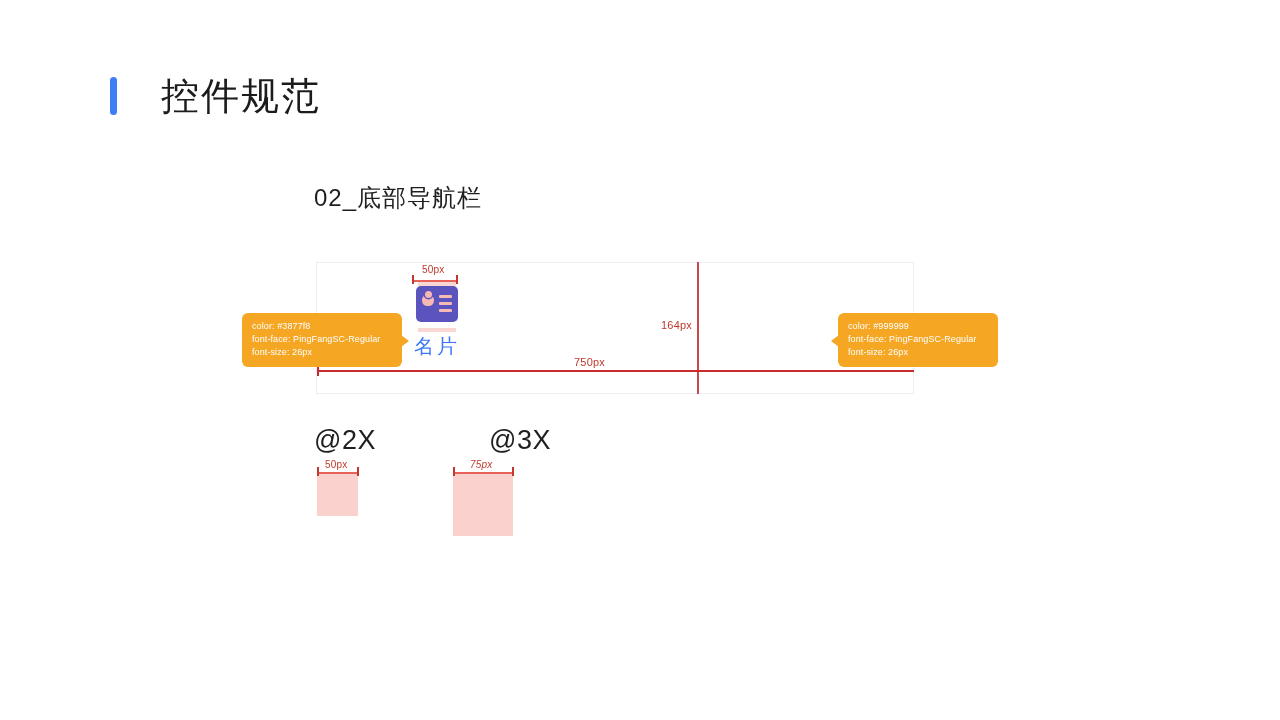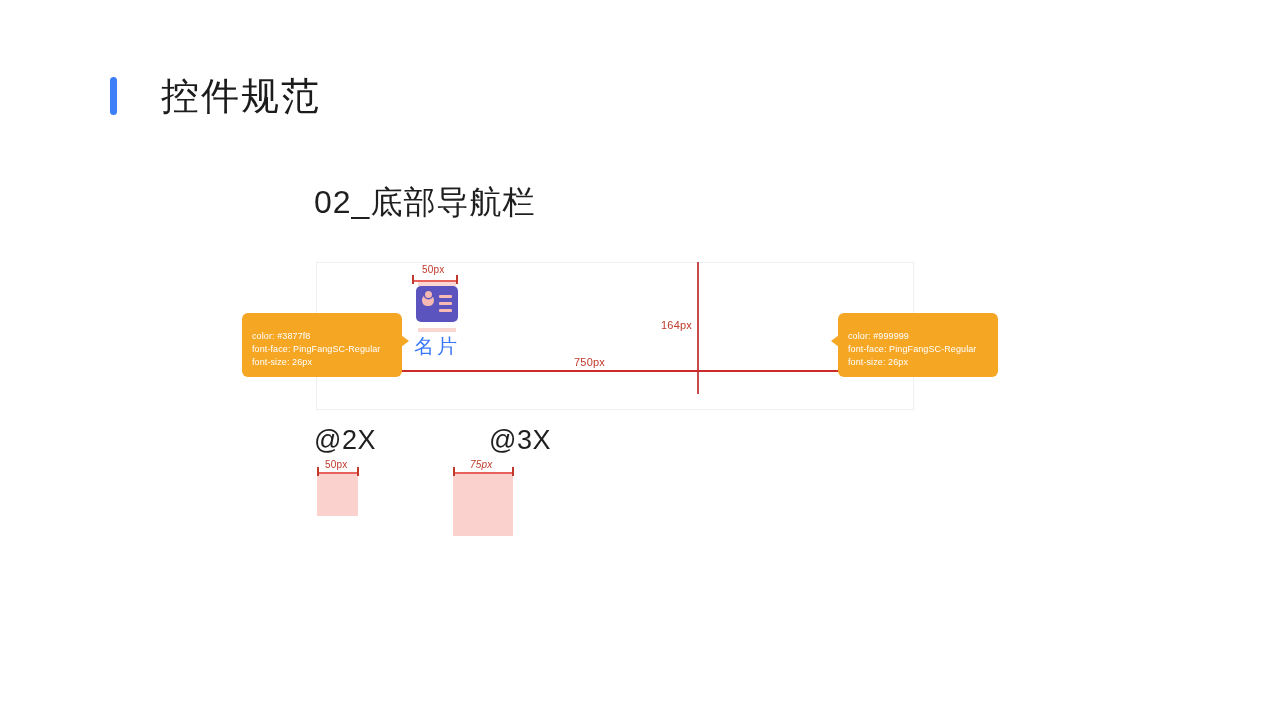--- a/index.html
+++ b/index.html
@@ -38,34 +38,34 @@
     letter-spacing: 2px;
     line-height: 1;
     font-weight: 400;
   }
 
   
   #section-title {
     position: absolute;
     left: 314px;
     top: 186px;
-    font-size: 32px;
+    font-size: 24px;
     color: #1f1f1f;
     letter-spacing: 1px;
     line-height: 1;
     font-weight: 400;
   }
 
   
   #nav-spec-panel {
     position: absolute;
     left: 316px;
     top: 262px;
     width: 598px;
-    height: 148px;
+    height: 132px;
     background: #ffffff;
     border: 1px solid #eceff3;
     box-sizing: border-box;
   }
 
   .nav-item {
     position: absolute;
     top: 20px;
     width: 120px;
     text-align: center;
@@ -206,21 +206,21 @@
     background: #cc2b2b;
   }
   #meas-750-label { left: 574px; top: 357px; font-size: 11px; }
 
   
   .callout {
     position: absolute;
     background: #f5a623;
     color: #ffffff;
     border-radius: 6px;
-    padding: 17px 10px 8px 10px;
+    padding: 7px 10px 8px 10px;
     font-size: 9px;
     line-height: 13px;
     letter-spacing: 0.1px;
     white-space: nowrap;
   }
   .callout-arrow {
     position: absolute;
     top: 22px;
     width: 0;
     height: 0;

